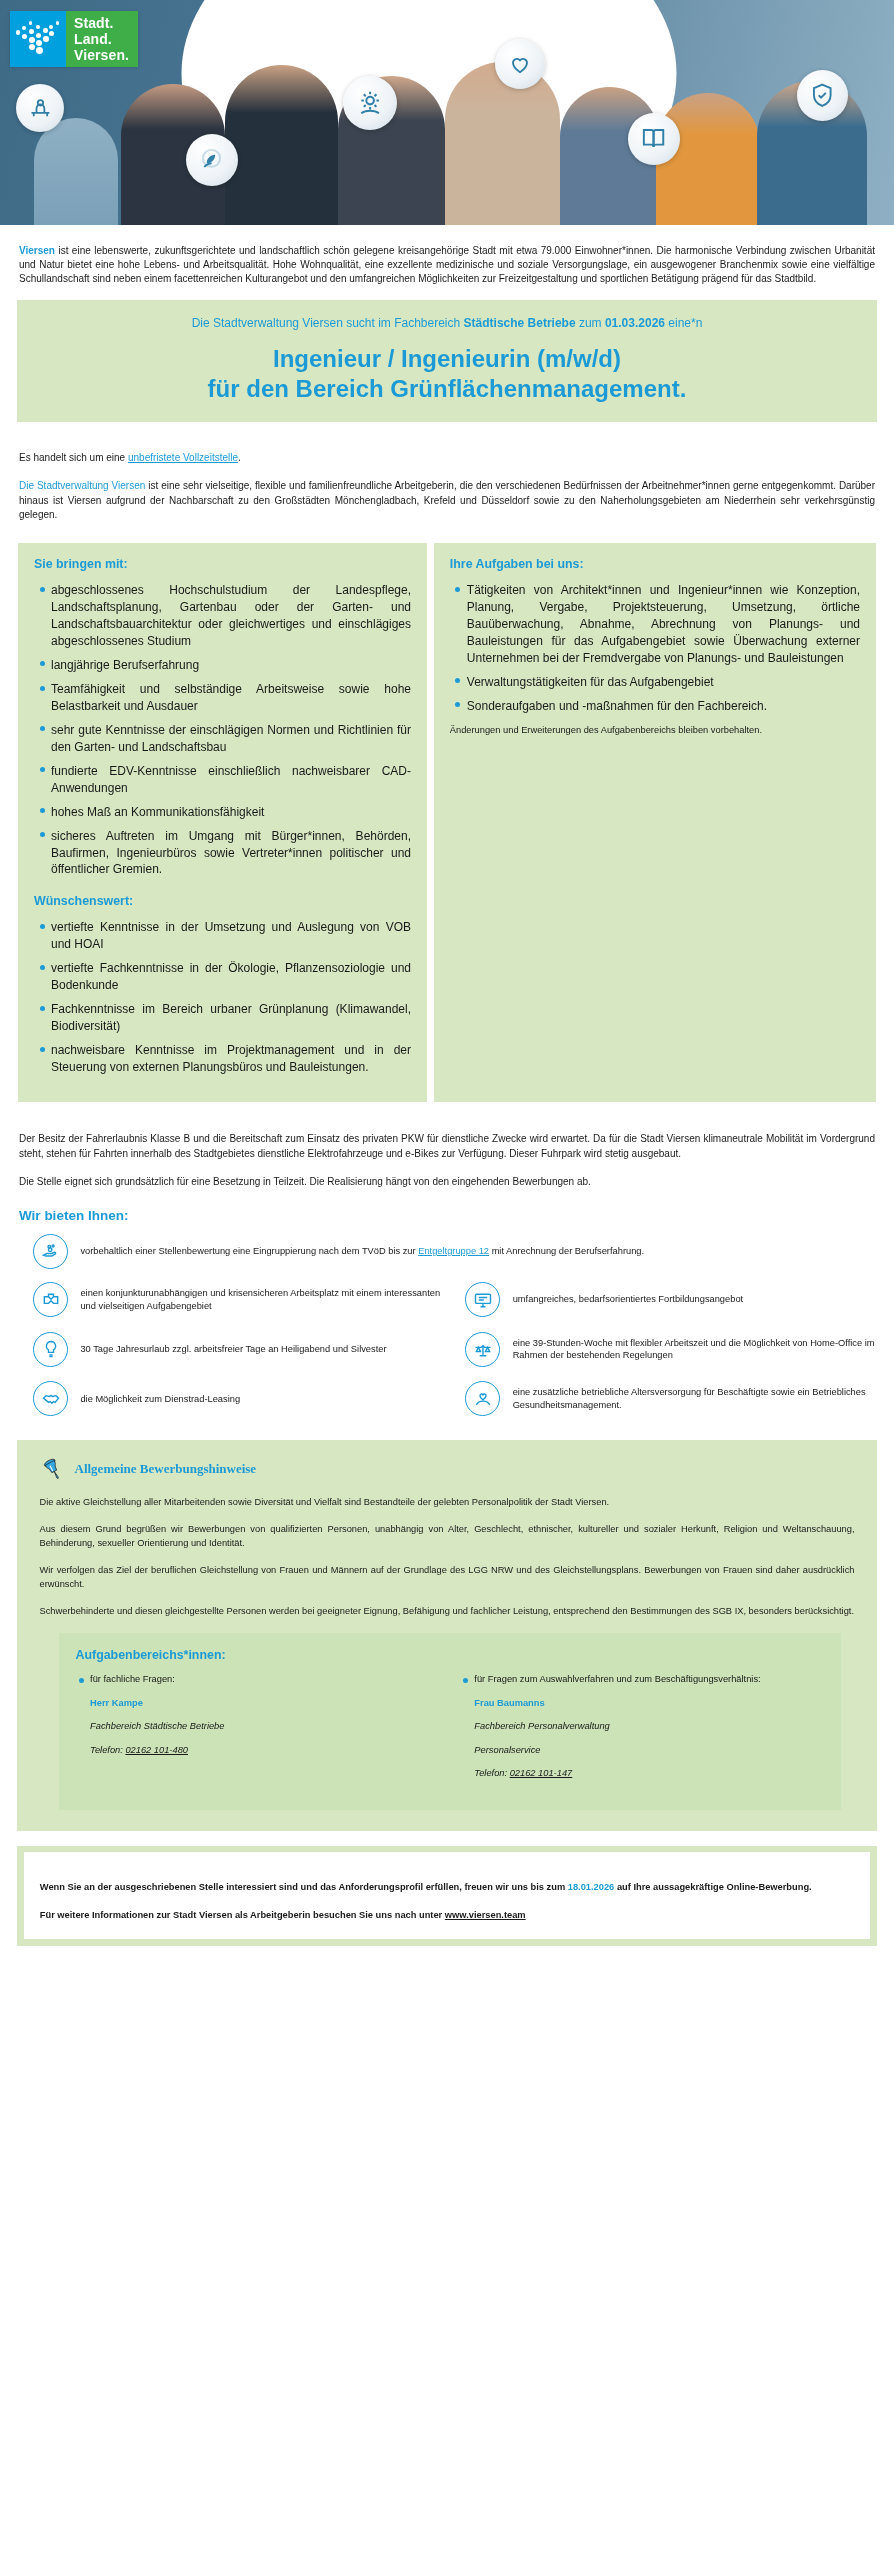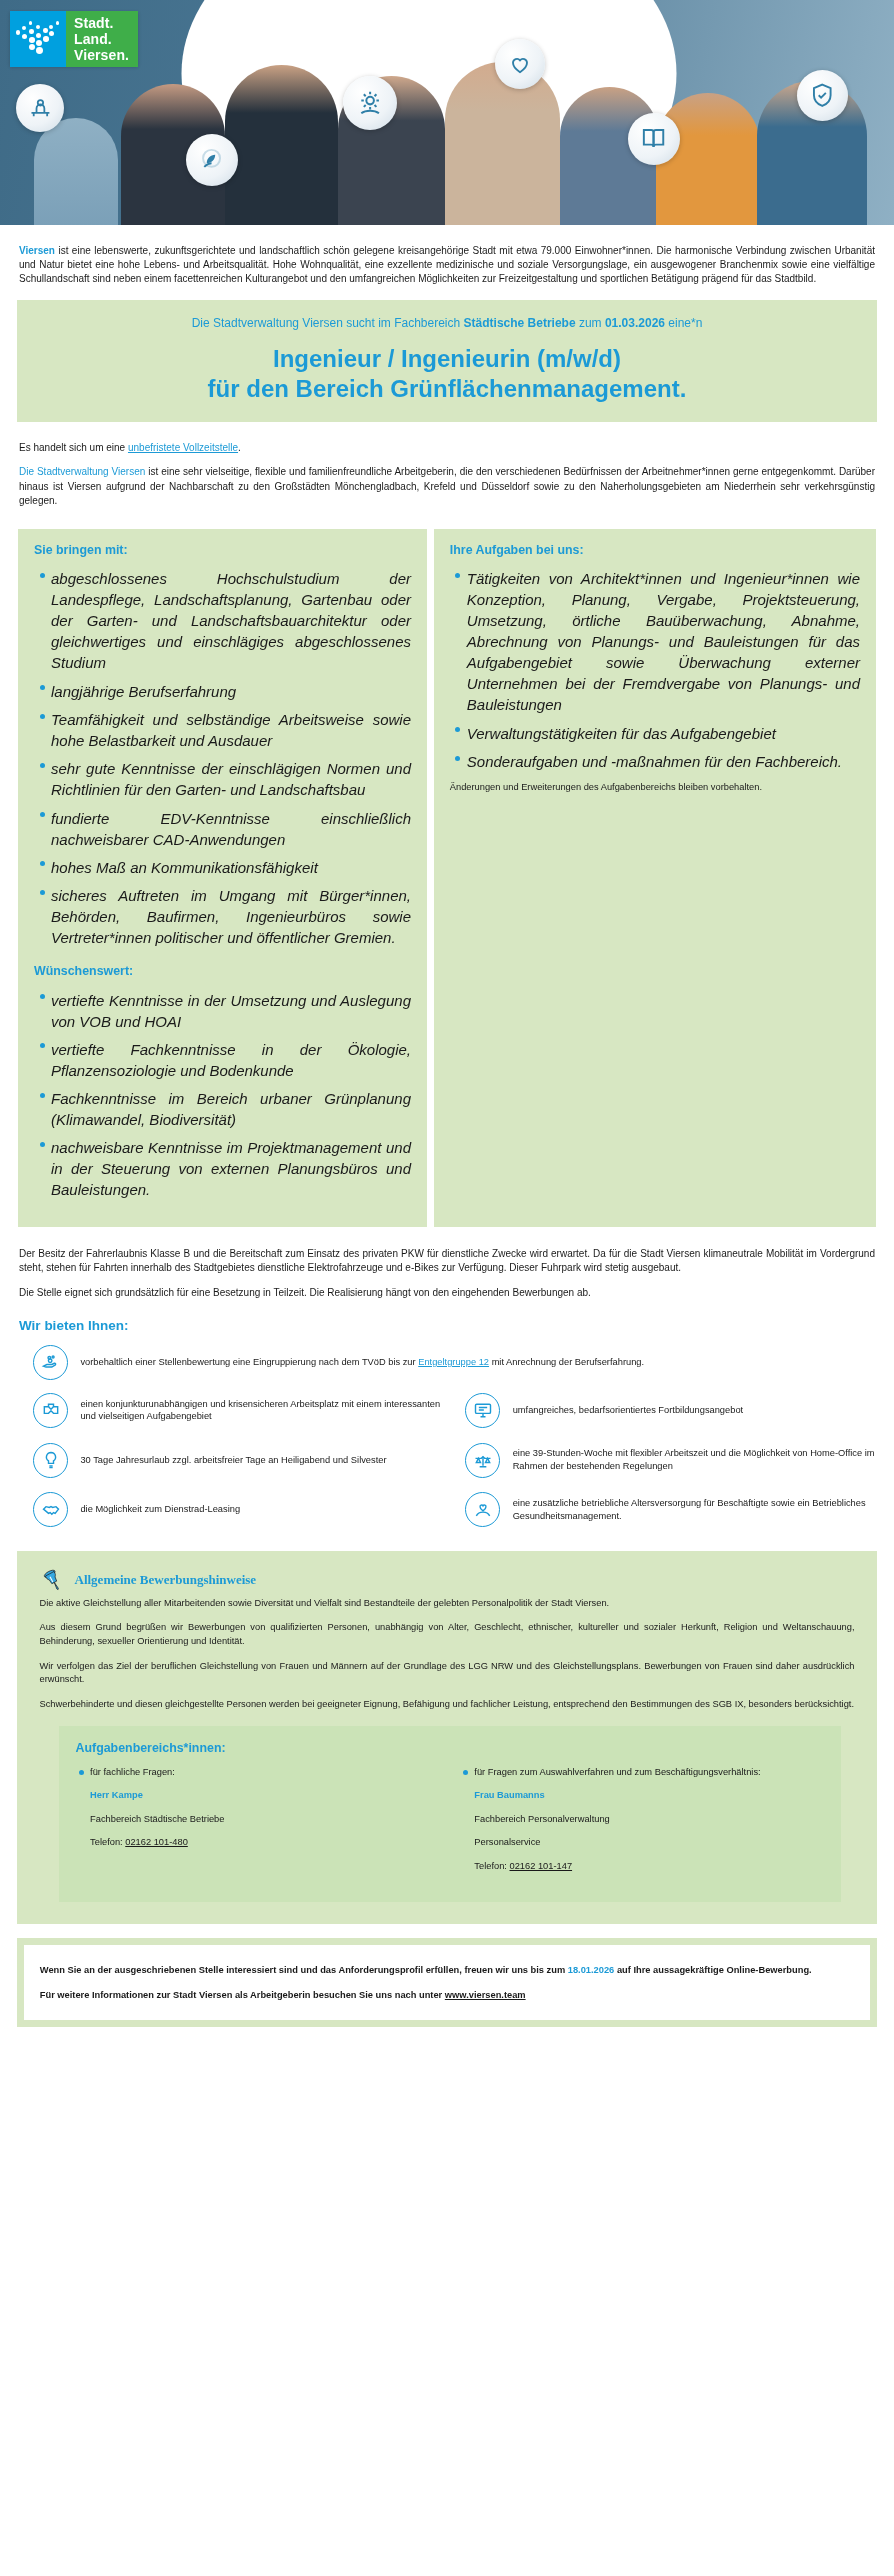--- a/index.html
+++ b/index.html
@@ -54,21 +54,21 @@
     position:absolute; left: 10px; top: 11.3px;
     display:flex; height: 56px; z-index: 20;
     box-shadow: 0 0.6px 3.4px rgba(0,0,0,.2);
   }
   .logo-mark { width: 56px; background:#00a0df; position:relative; }
   .logo-mark .dot { position:absolute; background:#fff; border-radius:50%; }
   .logo-text {
     background:#3fae49; color:#fff; padding: 5px 9px 5px 8px;
     font-weight: 700; font-size: 14px; line-height: 1.12; letter-spacing:0.1px;
   }
-  p { margin: 4px 0 8px 0; }
+  p { margin: 14px 0 8px 0; }
   .just { text-align: justify; }
   .blue { color:#1c9ad6;text-align:right; }
   .blue-b { color:#1c9ad6; font-weight:700; }
   .u { text-decoration: underline; }
 
   .intro {
     padding: 19px 19px 5.6px 19px;
     font-size: 10px; line-height: 1.42;
   }
 
@@ -93,21 +93,21 @@
 
   
   .cols { display:flex; gap: 6.8px; padding: 10px 18px 0 18px; align-items: stretch; }
   .col-left  { flex: 0 0 409px; background:#d7e7c2; padding: 14.6px 16px 19px 16px; }
   .col-right { flex: 1 1 auto;  background:#d7e7c2; padding: 14.6px 16px 19px 16px; }
   .col-h { color:#1c9ad6; font-weight:700; font-size: 12.4px; margin: 0 0 11.3px 0; }
   .col-h.second { margin-top: 16px; }
   ul.b { list-style:none; margin:0; padding:0; }
   ul.b li {
     position:relative; padding-left: 17px; margin-bottom: 7.3px;
-    font-size: 15px; line-height: 1.4; text-align: justify; font-style: italic;
+    font-size: 12px; line-height: 1.4; text-align: justify;
   }
   ul.b li::before {
     content:""; position:absolute; left: 5.6px; top: 4.5px;
     width: 5px; height: 5px; border-radius:50%; background:#1c9ad6;
   }
   .col-note { font-size:9.3px; line-height:1.4; text-align:justify; margin-top: 9px; }
 
   
   .offers-h { color:#1c9ad6; font-weight:700; font-size: 13.5px; padding: 3.4px 19px 11.3px 19px; }
   .offer-full { display:flex; align-items:center; gap:12.4px; padding: 0 19px 10px 33px; }
@@ -135,21 +135,21 @@
   .contacts { background:#cbe3b7; margin: 14.6px 13.5px 0 19px; padding: 14.6px 17px 19px 17px; }
   .contacts-h { color:#1c9ad6; font-weight:700; font-size: 12.4px; margin-bottom: 11.3px; }
   .contacts-cols { display:flex; gap: 20px; }
   .cc { flex:1; font-size: 9.3px; line-height: 1.45; }
   .cc-lead { position:relative; padding-left: 14.6px; margin-bottom: 10px; }
   .cc-lead::before {
     content:""; position:absolute; left:3.4px; top:4.5px;
     width: 5px; height: 5px; border-radius:50%; background:#1c9ad6;
   }
   .cc-name { color:#1c9ad6; font-weight:700; padding-left: 14.6px; margin-bottom: 10px; }
-  .cc-line { padding-left: 14.6px; margin-bottom: 10px; }
+  .cc-line { padding-left: 14.6px; margin-bottom: 10px; font-style: italic; }
 
   
   .footer-outer { margin: 14.6px 17px 19px 17px; background:#d7e7c2; padding: 6.8px; }
   .footer-box { background:#fff; padding: 14.6px 16px 17px 16px; font-weight: bold; }
   .footer-box p { font-size: 9.3px; line-height: 1.45; margin-bottom: 12.4px; }
   .footer-box p:last-child { margin-bottom: 0; }
 </style>
 </head>
 <body>
 

